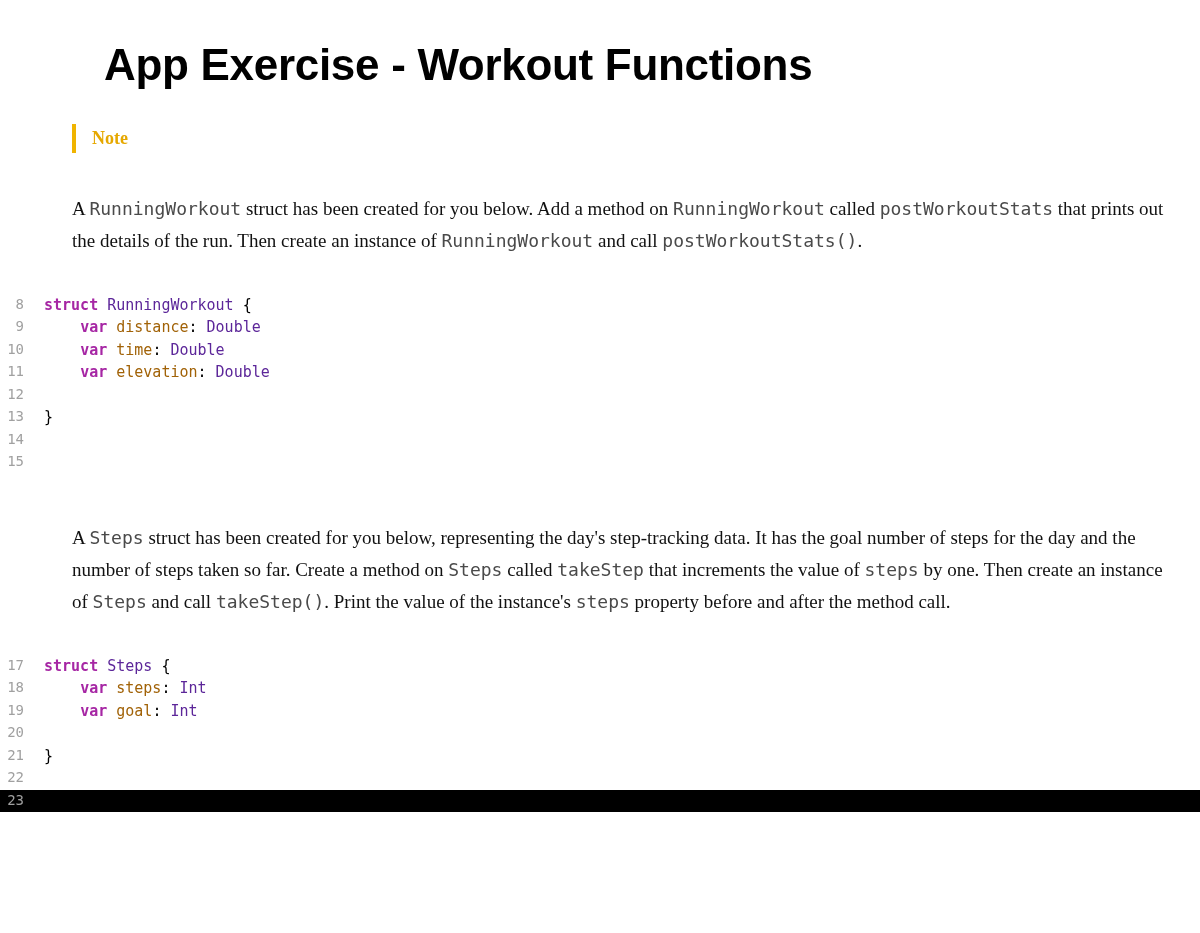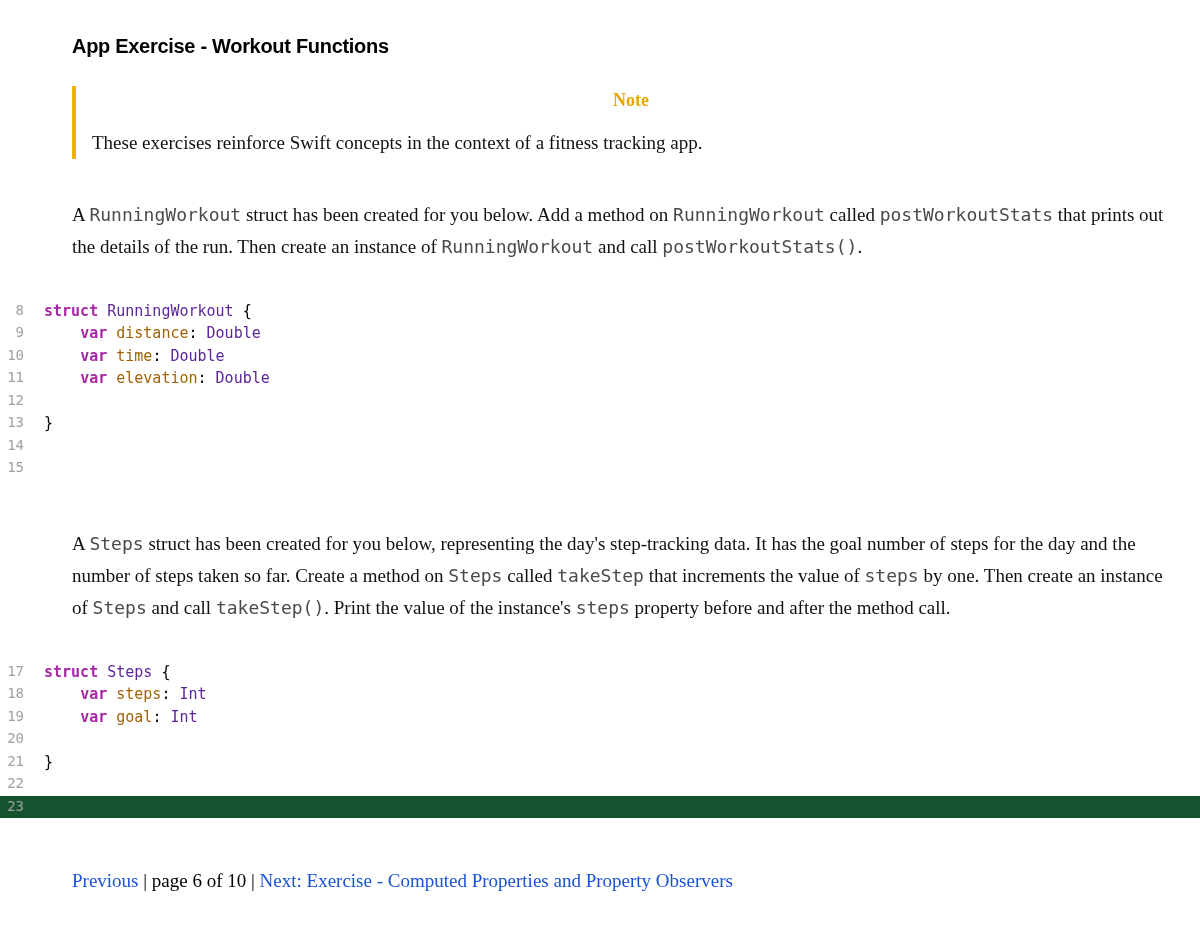--- a/index.html
+++ b/index.html
@@ -11,37 +11,37 @@
       line-height: 1.6;
     }
     .content {
       padding: 30px 0 40px 0;
     }
     .prose {
       padding-left: 72px;
       padding-right: 30px;
     }
     h1 {
-      font-size: 20px;
+      font-size: 44px;
       font-weight: 600;
       margin-bottom: 24px;
       letter-spacing: -0.3px;
+      margin-left: 32px;
     }
     .note-block {
       border-left: 4px solid #f0b400;
       padding-left: 16px;
       margin-bottom: 24px;
     }
     .note-title {
       color: #e6a800;
       font-weight: 700;
       font-family: Georgia, "Times New Roman", serif;
       font-size: 18px;
-      margin-bottom: 12px;
-      text-align: center;
+      margin-bottom: 2px;
     }
     .note-body, .para {
       font-family: Georgia, "Times New Roman", serif;
       font-size: 19px;
       line-height: 1.7;
       color: #111;
     }
     .para { margin-bottom: 24px; margin-top: 40px; }
     .code-inline {
       font-family: "SF Mono", ui-monospace, Menlo, Consolas, monospace;
@@ -53,21 +53,21 @@
       font-size: 15px;
       line-height: 1.5;
       margin: 36px 0 48px 0;
       white-space: pre;
     }
     .code-row {
       display: flex;
       align-items: flex-start;
     }
     .code-row.hl {
-      background: #14532d;
+      background: #000000;
     }
     .gutter {
       width: 34px;
       text-align: right;
       color: #a0a0a0;
       padding-right: 10px;
       flex-shrink: 0;
       user-select: none;
       font-size: 14px;
     }
@@ -95,35 +95,31 @@
 </head>
 <body>
 
 <div class="content">
 
   <div class="prose">
     <h1>App Exercise - Workout Functions</h1>
 
     <div class="note-block">
       <div class="note-title">Note</div>
-      <div class="note-body">These exercises reinforce Swift concepts in the context of a fitness tracking app.</div>
     </div>
 
     <p class="para">
       <span>A </span><span class="code-inline">RunningWorkout</span><span> struct has been created for you below. Add a method on </span><span class="code-inline">RunningWorkout</span><span> called </span><span class="code-inline">postWorkoutStats</span><span> that prints out the details of the run. Then create an instance of </span><span class="code-inline">RunningWorkout</span><span> and call </span><span class="code-inline">postWorkoutStats()</span><span>.</span>
     </p>
   </div>
 
   <div class="code-block" id="code1"><div class="code-row"><div class="gutter">8</div><div class="code-text"><span class="tok-kw">struct</span> <span class="tok-type">RunningWorkout</span> {</div></div><div class="code-row"><div class="gutter">9</div><div class="code-text">    <span class="tok-kw">var</span> <span class="tok-id">distance</span>: <span class="tok-type">Double</span></div></div><div class="code-row"><div class="gutter">10</div><div class="code-text">    <span class="tok-kw">var</span> <span class="tok-id">time</span>: <span class="tok-type">Double</span></div></div><div class="code-row"><div class="gutter">11</div><div class="code-text">    <span class="tok-kw">var</span> <span class="tok-id">elevation</span>: <span class="tok-type">Double</span></div></div><div class="code-row"><div class="gutter">12</div><div class="code-text"></div></div><div class="code-row"><div class="gutter">13</div><div class="code-text">}</div></div><div class="code-row"><div class="gutter">14</div><div class="code-text"></div></div><div class="code-row"><div class="gutter">15</div><div class="code-text"></div></div></div>
 
   <div class="prose">
     <p class="para">
       <span>A </span><span class="code-inline">Steps</span><span> struct has been created for you below, representing the day's step-tracking data. It has the goal number of steps for the day and the number of steps taken so far. Create a method on </span><span class="code-inline">Steps</span><span> called </span><span class="code-inline">takeStep</span><span> that increments the value of </span><span class="code-inline">steps</span><span> by one. Then create an instance of </span><span class="code-inline">Steps</span><span> and call </span><span class="code-inline">takeStep()</span><span>. Print the value of the instance's </span><span class="code-inline">steps</span><span> property before and after the method call.</span>
     </p>
   </div>
 
   <div class="code-block" id="code2"><div class="code-row"><div class="gutter">17</div><div class="code-text"><span class="tok-kw">struct</span> <span class="tok-type">Steps</span> {</div></div><div class="code-row"><div class="gutter">18</div><div class="code-text">    <span class="tok-kw">var</span> <span class="tok-id">steps</span>: <span class="tok-type">Int</span></div></div><div class="code-row"><div class="gutter">19</div><div class="code-text">    <span class="tok-kw">var</span> <span class="tok-id">goal</span>: <span class="tok-type">Int</span></div></div><div class="code-row"><div class="gutter">20</div><div class="code-text"></div></div><div class="code-row"><div class="gutter">21</div><div class="code-text">}</div></div><div class="code-row"><div class="gutter">22</div><div class="code-text"></div></div><div class="code-row hl"><div class="gutter">23</div><div class="code-text"></div></div></div>
 
-  <div class="prose pager">
-    <a href="#">Previous</a><span class="sep">  |  </span><span>page 6 of 10</span><span class="sep">  |  </span><a href="#">Next: Exercise - Computed Properties and Property Observers</a>
-  </div>
 
 </div>
 
 </body></html>

